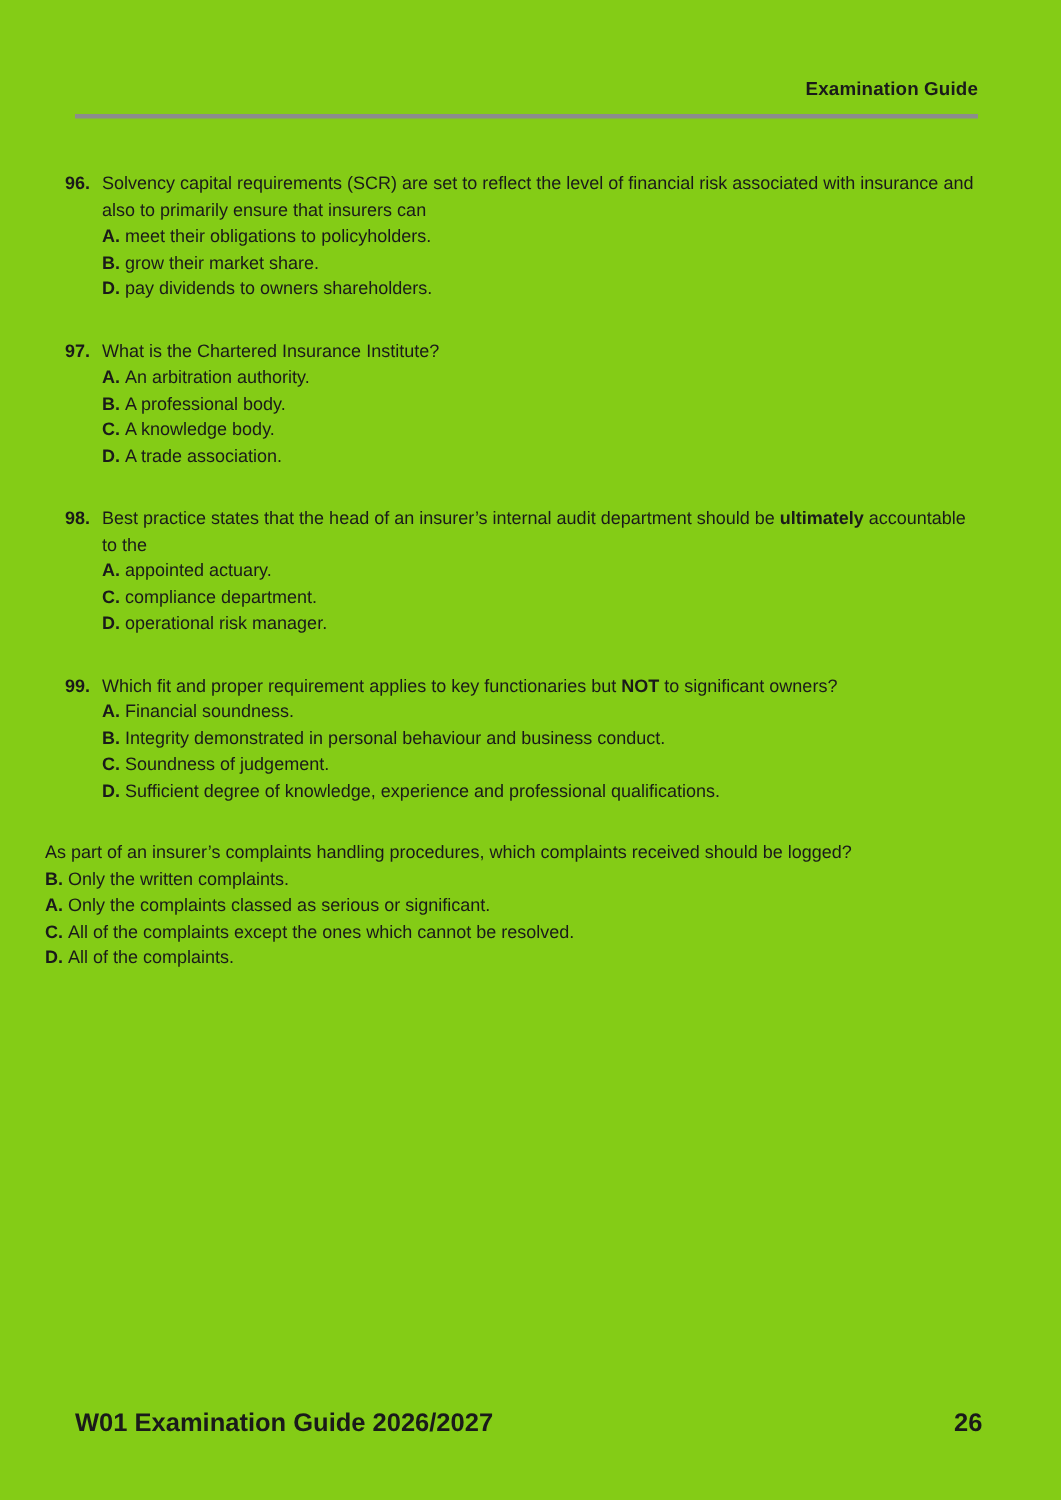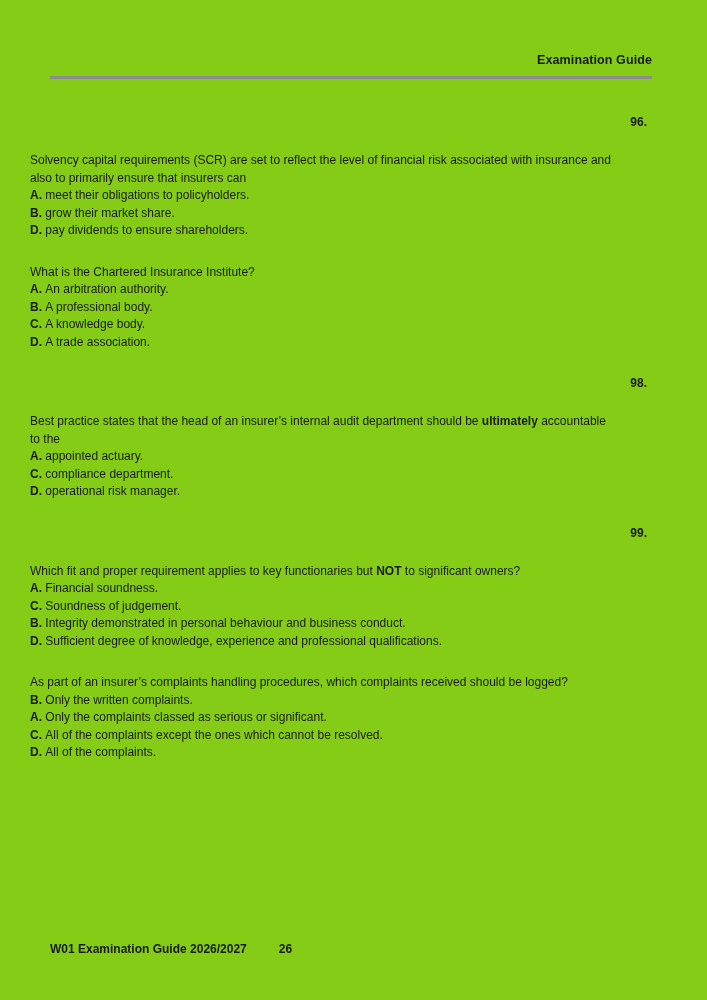--- a/index.html
+++ b/index.html
@@ -31,43 +31,42 @@
     background: #8c8c8c;
   }
   .questions {
     margin: 35px 52px 0 30px;
   }
   .question {
     display: flex;
     margin-bottom: 24px;
     font-size: 12px;
     line-height: 17.5px;
-    flex-direction: column;
   }
   .q-number {
     flex: 0 0 38px;
     text-align: right;
     font-weight: bold;
     padding-right: 8px;
   }
   .q-body {
     width: 585px;
   }
   .q-stem { }
   .q-stem .seg-bold { font-weight: bold; }
   .q-option { }
   .q-option .opt-letter { font-weight: bold; }
   .footer {
     position: absolute;
     left: 50px;
     right: 52px;
     top: 941px;
     display: flex;
-    justify-content: flex-start;
-    font-size: 12px;
+    justify-content: space-between;
+    font-size: 17px;
     font-weight: bold;
     line-height: 16px;
     gap: 32px;
   }
 </style>
 </head>
 <body>
 
 <div class="page">
 
@@ -77,25 +76,26 @@
 
   <hr class="header-rule">
 
   <div class="questions" id="questions-list">
     <div class="question">
       <div class="q-number">96.</div>
       <div class="q-body">
         <div class="q-stem"><span class="seg">Solvency capital requirements (SCR) are set to reflect the level of financial risk associated with insurance and also to primarily ensure that insurers can</span></div>
       <div class="q-option"><span class="opt-letter">A. </span><span>meet their obligations to policyholders.</span></div>
           <div class="q-option"><span class="opt-letter">B. </span><span>grow their market share.</span></div>
-          <div class="q-option"><span class="opt-letter">D. </span><span>pay dividends to ensure shareholders.</span></div>
+          <div class="q-option"><span class="opt-letter">D. </span><span>pay dividends to owners shareholders.</span></div>
         </div>
     </div>
 
     <div class="question">
+      <div class="q-number">97.</div>
       <div class="q-body">
         <div class="q-stem"><span class="seg">What is the Chartered Insurance Institute?</span></div>
       <div class="q-option"><span class="opt-letter">A. </span><span>An arbitration authority.</span></div>
           <div class="q-option"><span class="opt-letter">B. </span><span>A professional body.</span></div>
           <div class="q-option"><span class="opt-letter">C. </span><span>A knowledge body.</span></div>
           <div class="q-option"><span class="opt-letter">D. </span><span>A trade association.</span></div>
         </div>
     </div>
 
     <div class="question">
@@ -106,22 +106,22 @@
           <div class="q-option"><span class="opt-letter">C. </span><span>compliance department.</span></div>
           <div class="q-option"><span class="opt-letter">D. </span><span>operational risk manager.</span></div>
         </div>
     </div>
 
     <div class="question">
       <div class="q-number">99.</div>
       <div class="q-body">
         <div class="q-stem"><span class="seg">Which fit and proper requirement applies to key functionaries but </span><span class="seg-bold">NOT</span><span class="seg"> to significant owners?</span></div>
       <div class="q-option"><span class="opt-letter">A. </span><span>Financial soundness.</span></div>
+          <div class="q-option"><span class="opt-letter">B. </span><span>Integrity demonstrated in personal behaviour and business conduct.</span></div>
           <div class="q-option"><span class="opt-letter">C. </span><span>Soundness of judgement.</span></div>
-          <div class="q-option"><span class="opt-letter">B. </span><span>Integrity demonstrated in personal behaviour and business conduct.</span></div>
           <div class="q-option"><span class="opt-letter">D. </span><span>Sufficient degree of knowledge, experience and professional qualifications.</span></div>
         </div>
     </div>
 
     <div class="question">
       <div class="q-body">
         <div class="q-stem"><span class="seg">As part of an insurer’s complaints handling procedures, which complaints received should be logged?</span></div>
       <div class="q-option"><span class="opt-letter">B. </span><span>Only the written complaints.</span></div>
           <div class="q-option"><span class="opt-letter">A. </span><span>Only the complaints classed as serious or significant.</span></div>
           <div class="q-option"><span class="opt-letter">C. </span><span>All of the complaints except the ones which cannot be resolved.</span></div>

